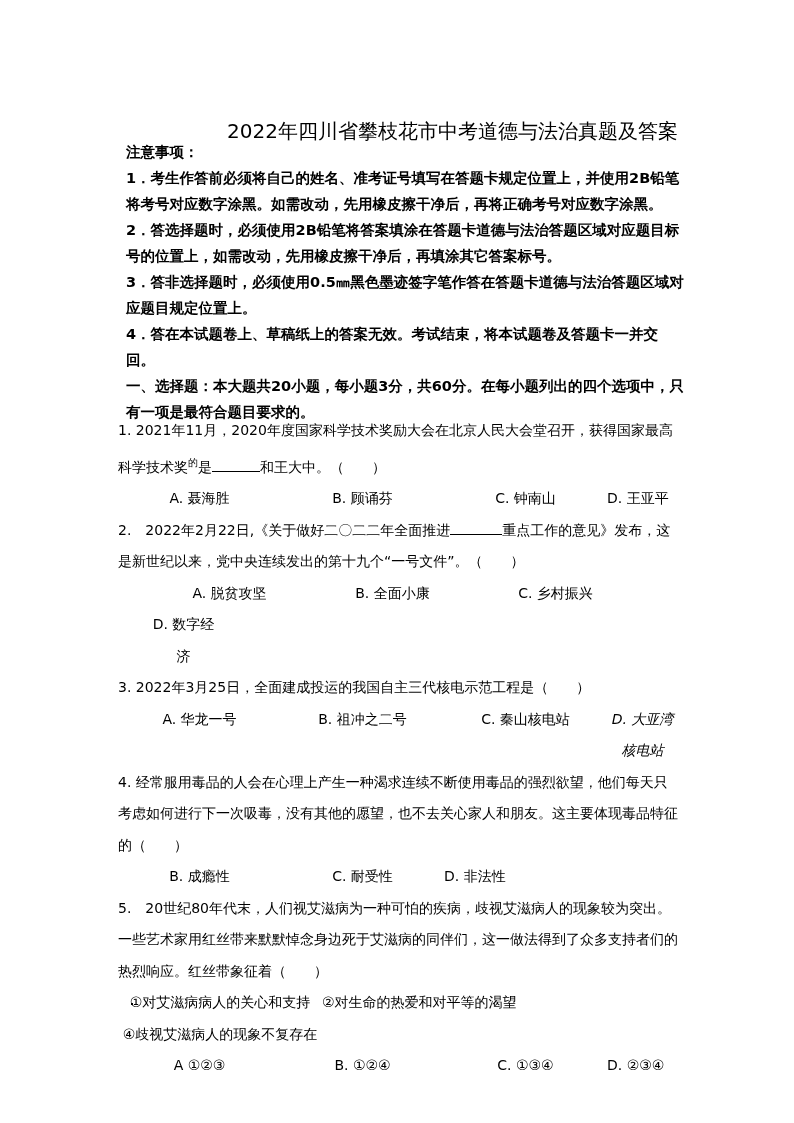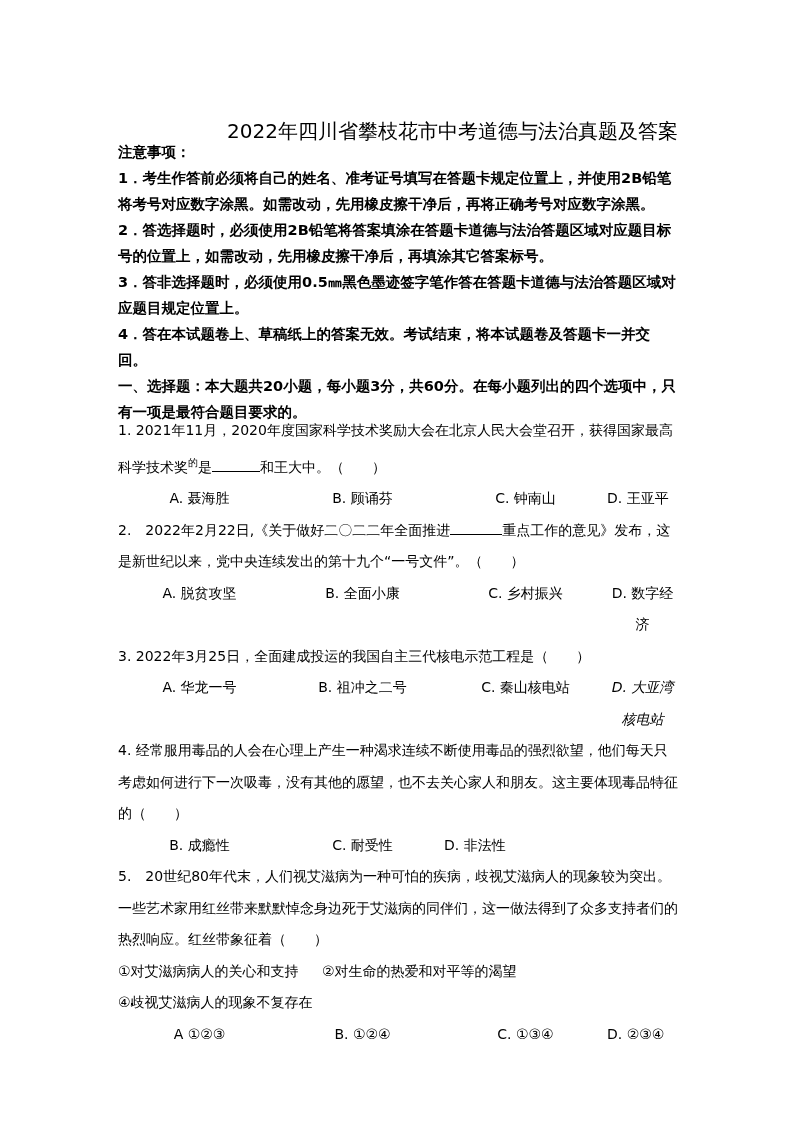--- a/index.html
+++ b/index.html
@@ -1,35 +1,35 @@
 <!DOCTYPE html>
 <html><head>
 <meta charset="utf-8">
 <style>
   html, body { margin: 0; padding: 0; background: #ffffff; }
   body { width: 794px; height: 1123px; position: relative; overflow: hidden;
          font-family: "DejaVu Sans", "Liberation Sans", sans-serif; color: #000; }
   .page { position: absolute; left: 118px; top: 0; width: 560px; }
   .title { position: absolute; left: 0; width: 560px; top: 104px; text-align: right;
            font-size: 20px; line-height: 28px; font-weight: normal; white-space: nowrap; }
-  .notice { position: absolute; left: 0; top: 139px; width: 560px;
+  .notice { position: absolute; left: 8px; top: 139px; width: 560px;
             font-size: 14.5px; line-height: 26px; font-weight: bold; }
   .notice p { margin: 0; }
   .qs { position: absolute; left: 0; top: 415px; width: 560px;
         font-size: 14px; line-height: 31.5px; }
   .q p { margin: 0; }
   .opts { display: flex; margin: 0; text-align: center; }
   .opt { width: 163px; white-space: nowrap; }
   .opt:last-child { width: auto; }
   .blank { display: inline-block; width: 48px; border-bottom: 1px solid #000; height: 14px; vertical-align: baseline; }
   .blank.wide { width: 52px; }
   .sup { font-size: 10px; vertical-align: 6px; }
   .stmt { display: flex; }
   .stmt span { white-space: nowrap; }
-  .stmt span:first-child { width: 204px; }
+  .stmt span:first-child { width: 204px; text-align: center; }
   .dot { position: absolute; left: 13px; top: 1003px; width: 2px; height: 2px; background: #000; }
 </style>
 </head>
 <body>
 
 <div class="page">
   <h1 class="title">2022年四川省攀枝花市中考道德与法治真题及答案</h1>
 
   <div class="notice">
     <p>注意事项：</p>
@@ -46,21 +46,21 @@
       <div class="opts">
         <span class="opt">A. 聂海胜</span>
         <span class="opt">B. 顾诵芬</span>
         <span class="opt">C. 钟南山</span>
         <span class="opt">D. 王亚平</span>
       </div>
     </div>
 
     <div class="q">
       <p><span>2.　2022年2月22日,《关于做好二〇二二年全面推进</span><span class="blank wide"></span><span>重点工作的意见》发布，这是新世纪以来，党中央连续发出的第十九个“一号文件”。（　　）</span></p>
-      <div class="opts" style="flex-wrap:wrap;">
+      <div class="opts" style="flex-wrap:wrap;margin-left:30px;">
         <span class="opt">A. 脱贫攻坚</span>
         <span class="opt">B. 全面小康</span>
         <span class="opt">C. 乡村振兴</span>
         <span class="opt" style="width:71px;white-space:normal;">D. 数字经济</span>
       </div>
     </div>
 
     <div class="q">
       <p>3. 2022年3月25日，全面建成投运的我国自主三代核电示范工程是（　　）</p>
       <div class="opts">

